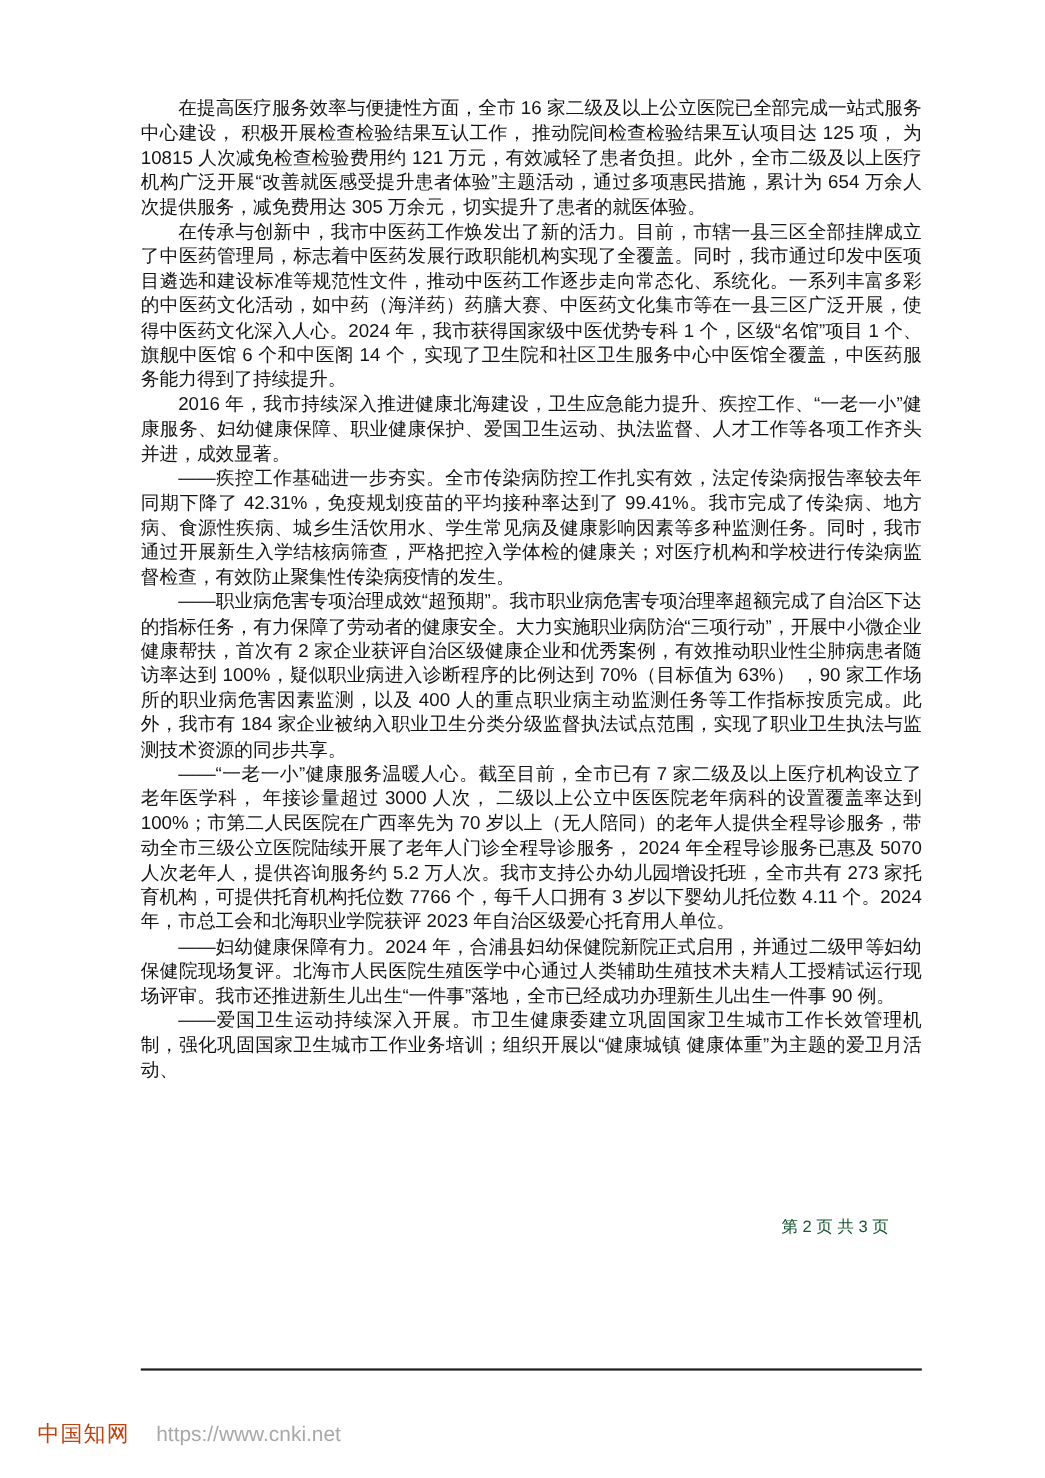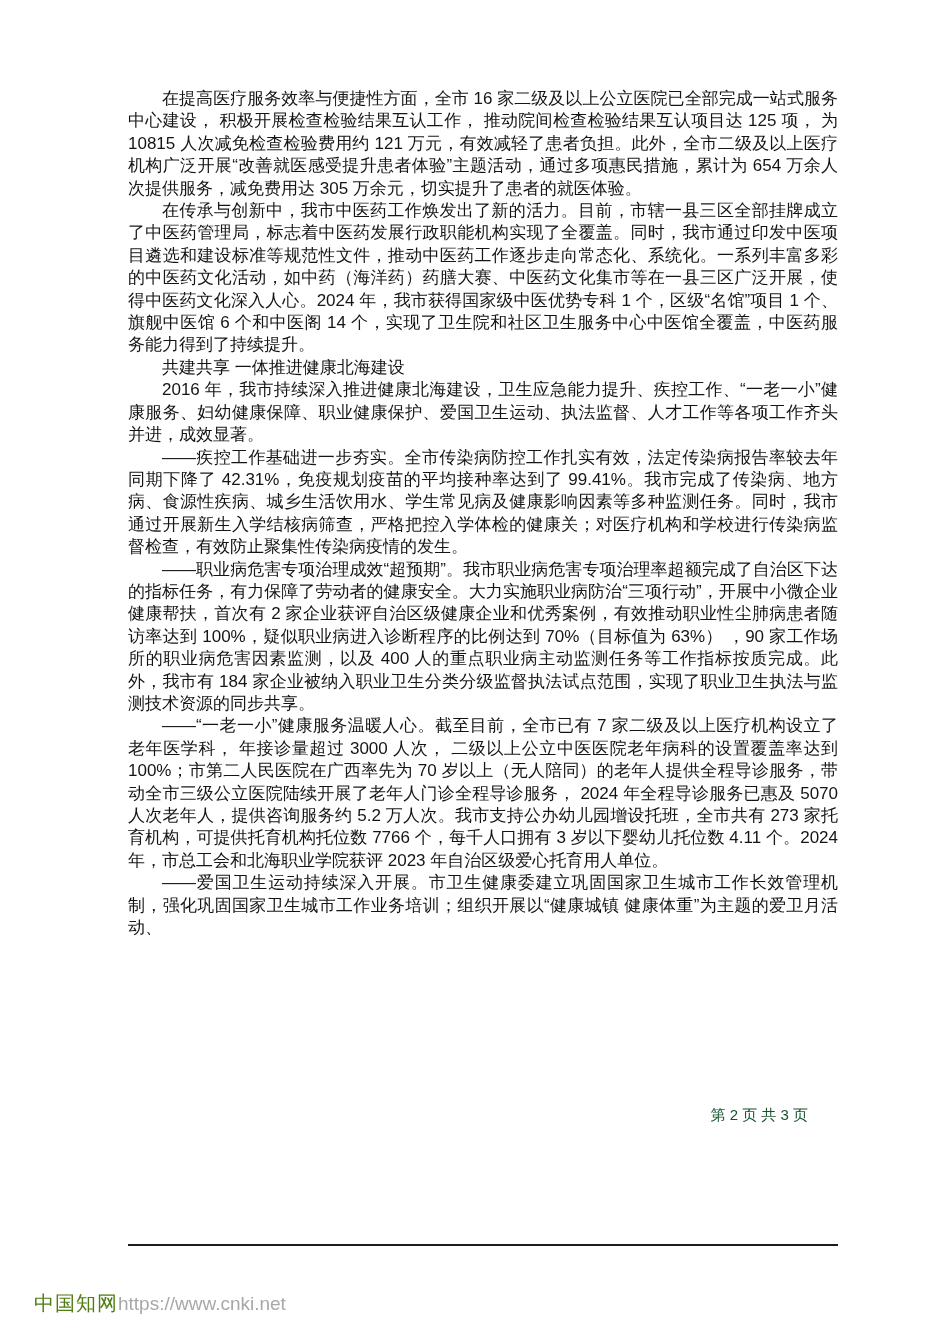--- a/index.html
+++ b/index.html
@@ -19,36 +19,36 @@
     text-align:right; font-size:15px; color:#14532d;
   }
   .divider {
     position:absolute; left:128px; top:1244px; width:710px; height:2px;
     background:#1c1c1c;
   }
   .watermark {
     position:absolute; left:34px; top:1290px;
     display:flex; align-items:baseline;
   }
-  .wm-brand { font-size:20px; color:#4d7c0f; letter-spacing:1px; }
-  .wm-url   { font-size:19px; color:#a8a8a8; }
+  .wm-brand { font-size:20px; color:#c2410c; letter-spacing:1px; }
+  .wm-url   { font-size:19px; color:#a8a8a8; margin-left:24px; }
 </style>
 </head>
 <body>
 
 <div class="page">
 
   <div class="content">
     <p>在提高医疗服务效率与便捷性方面，全市 16 家二级及以上公立医院已全部完成一站式服务中心建设， 积极开展检查检验结果互认工作， 推动院间检查检验结果互认项目达 125 项， 为 10815 人次减免检查检验费用约 121 万元，有效减轻了患者负担。此外，全市二级及以上医疗机构广泛开展“改善就医感受提升患者体验”主题活动，通过多项惠民措施，累计为 654 万余人次提供服务，减免费用达 305 万余元，切实提升了患者的就医体验。</p>
     <p>在传承与创新中，我市中医药工作焕发出了新的活力。目前，市辖一县三区全部挂牌成立了中医药管理局，标志着中医药发展行政职能机构实现了全覆盖。同时，我市通过印发中医项目遴选和建设标准等规范性文件，推动中医药工作逐步走向常态化、系统化。一系列丰富多彩的中医药文化活动，如中药（海洋药）药膳大赛、中医药文化集市等在一县三区广泛开展，使得中医药文化深入人心。2024 年，我市获得国家级中医优势专科 1 个，区级“名馆”项目 1 个、旗舰中医馆 6 个和中医阁 14 个，实现了卫生院和社区卫生服务中心中医馆全覆盖，中医药服务能力得到了持续提升。</p>
-    <p>共建共享 一体推进健康北海建设</p>
     <p>2016 年，我市持续深入推进健康北海建设，卫生应急能力提升、疾控工作、“一老一小”健康服务、妇幼健康保障、职业健康保护、爱国卫生运动、执法监督、人才工作等各项工作齐头并进，成效显著。</p>
     <p>——疾控工作基础进一步夯实。全市传染病防控工作扎实有效，法定传染病报告率较去年同期下降了 42.31%，免疫规划疫苗的平均接种率达到了 99.41%。我市完成了传染病、地方病、食源性疾病、城乡生活饮用水、学生常见病及健康影响因素等多种监测任务。同时，我市通过开展新生入学结核病筛查，严格把控入学体检的健康关；对医疗机构和学校进行传染病监督检查，有效防止聚集性传染病疫情的发生。</p>
     <p>——职业病危害专项治理成效“超预期”。我市职业病危害专项治理率超额完成了自治区下达的指标任务，有力保障了劳动者的健康安全。大力实施职业病防治“三项行动”，开展中小微企业健康帮扶，首次有 2 家企业获评自治区级健康企业和优秀案例，有效推动职业性尘肺病患者随访率达到 100%，疑似职业病进入诊断程序的比例达到 70%（目标值为 63%） ，90 家工作场所的职业病危害因素监测，以及 400 人的重点职业病主动监测任务等工作指标按质完成。此外，我市有 184 家企业被纳入职业卫生分类分级监督执法试点范围，实现了职业卫生执法与监测技术资源的同步共享。</p>
     <p>——“一老一小”健康服务温暖人心。截至目前，全市已有 7 家二级及以上医疗机构设立了老年医学科， 年接诊量超过 3000 人次， 二级以上公立中医医院老年病科的设置覆盖率达到 100%；市第二人民医院在广西率先为 70 岁以上（无人陪同）的老年人提供全程导诊服务，带动全市三级公立医院陆续开展了老年人门诊全程导诊服务， 2024 年全程导诊服务已惠及 5070 人次老年人，提供咨询服务约 5.2 万人次。我市支持公办幼儿园增设托班，全市共有 273 家托育机构，可提供托育机构托位数 7766 个，每千人口拥有 3 岁以下婴幼儿托位数 4.11 个。2024 年，市总工会和北海职业学院获评 2023 年自治区级爱心托育用人单位。</p>
+    <p>——妇幼健康保障有力。2024 年，合浦县妇幼保健院新院正式启用，并通过二级甲等妇幼保健院现场复评。北海市人民医院生殖医学中心通过人类辅助生殖技术夫精人工授精试运行现场评审。我市还推进新生儿出生“一件事”落地，全市已经成功办理新生儿出生一件事 90 例。</p>
     <p>——爱国卫生运动持续深入开展。市卫生健康委建立巩固国家卫生城市工作长效管理机制，强化巩固国家卫生城市工作业务培训；组织开展以“健康城镇 健康体重”为主题的爱卫月活动、</p>
   </div>
 
   <div class="page-footer">第 2 页 共 3 页</div>
 
   <div class="divider"></div>
 
   <div class="watermark">
     <span class="wm-brand">中国知网</span>
     <span class="wm-url">https://www.cnki.net</span>

